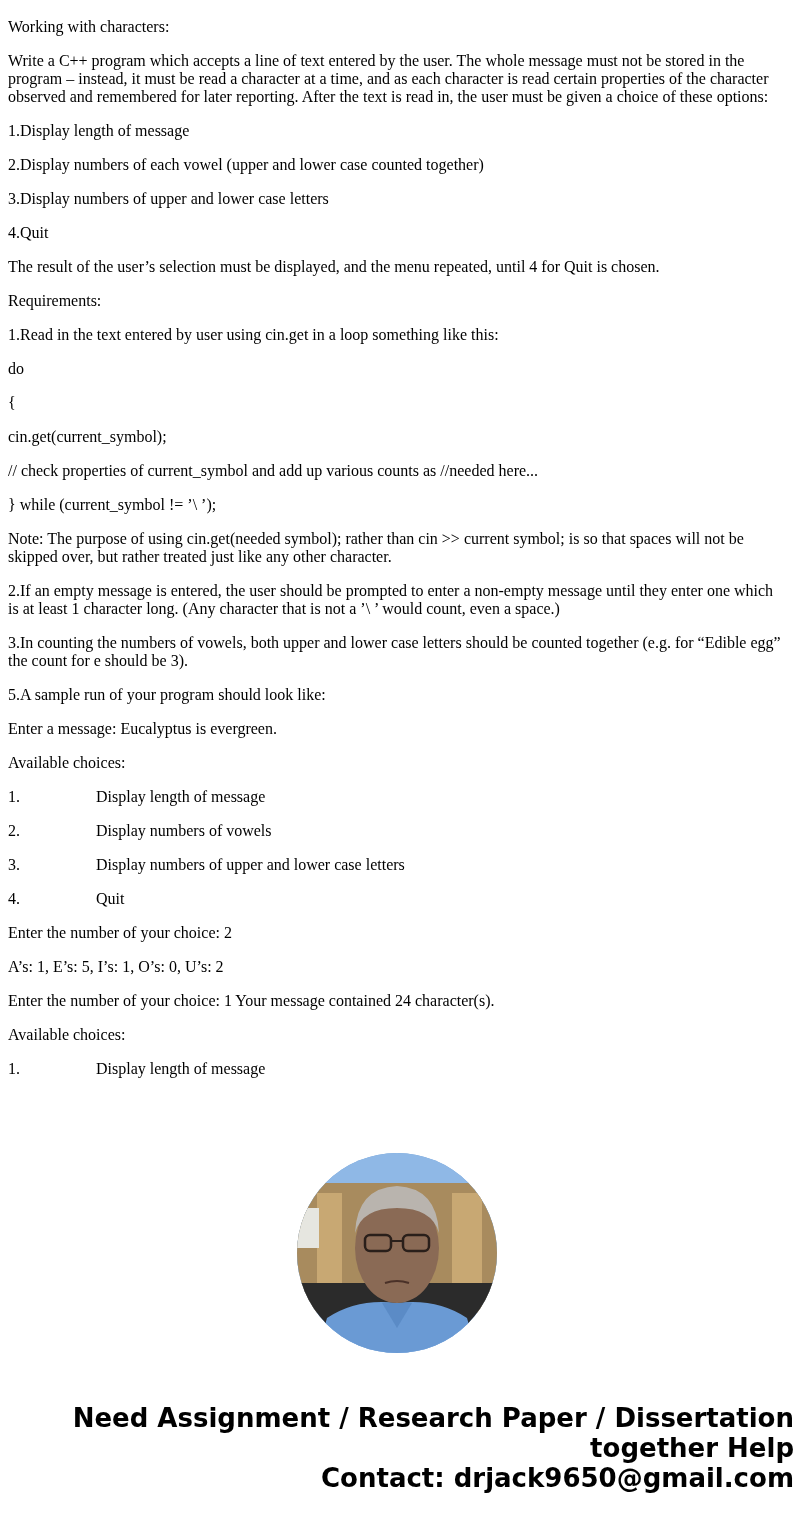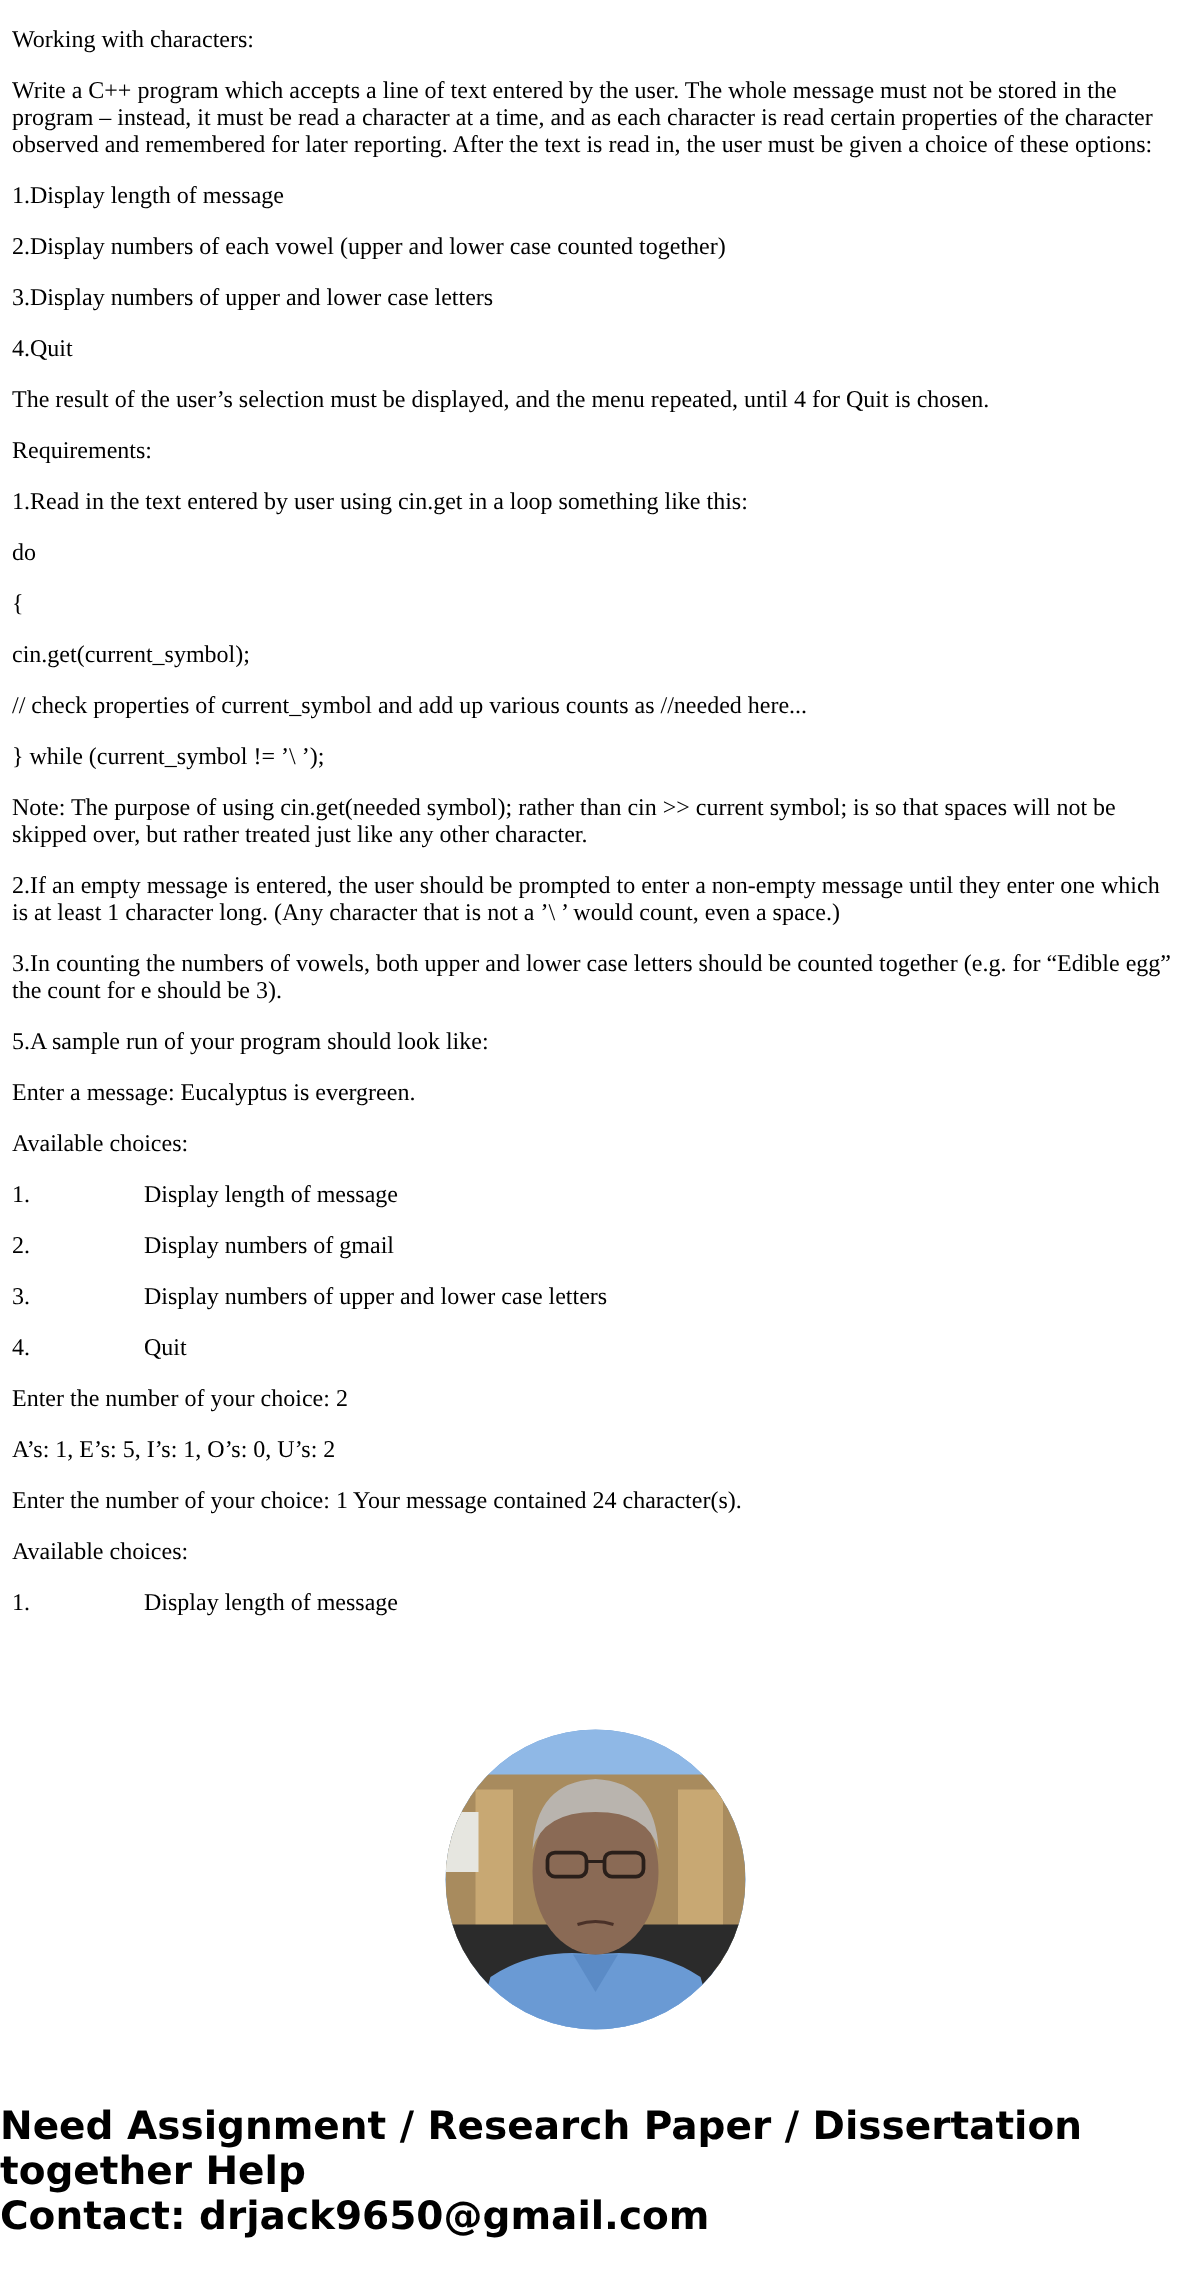--- a/index.html
+++ b/index.html
@@ -37,21 +37,21 @@
       border-radius: 50%;
       overflow: hidden;
       background: #6f9fd6;
     }
     .avatar-wrap svg { display: block; }
     .promo {
       position: absolute;
       left: 0;
       top: 1403px;
       width: 794px;
-      text-align: left;
+      text-align: right;
       font-family: "DejaVu Sans", sans-serif;
       font-weight: bold;
       font-size: 26px;
       line-height: 30px;
       color: #000;
     }
   </style>
 </head>
 <body>
 
@@ -75,21 +75,21 @@
   <p>3.In counting the numbers of vowels, both upper and lower case letters should be counted together (e.g. for “Edible egg” the count for e should be 3).</p>
   <p>5.A sample run of your program should look like:</p>
   <p><span>Enter a message: </span><b>Eucalyptus is evergreen.</b></p>
   <p>Available choices:</p>
   <p class="choice">
       <span class="num">1.</span>
       <span>Display length of message</span>
     </p>
   <p class="choice">
       <span class="num">2.</span>
-      <span>Display numbers of gmail</span>
+      <span>Display numbers of vowels</span>
     </p>
   <p class="choice">
       <span class="num">3.</span>
       <span>Display numbers of upper and lower case letters</span>
     </p>
   <p class="choice">
       <span class="num">4.</span>
       <span>Quit</span>
     </p>
   <p><span>Enter the number of your choice: </span><b>2</b></p>

